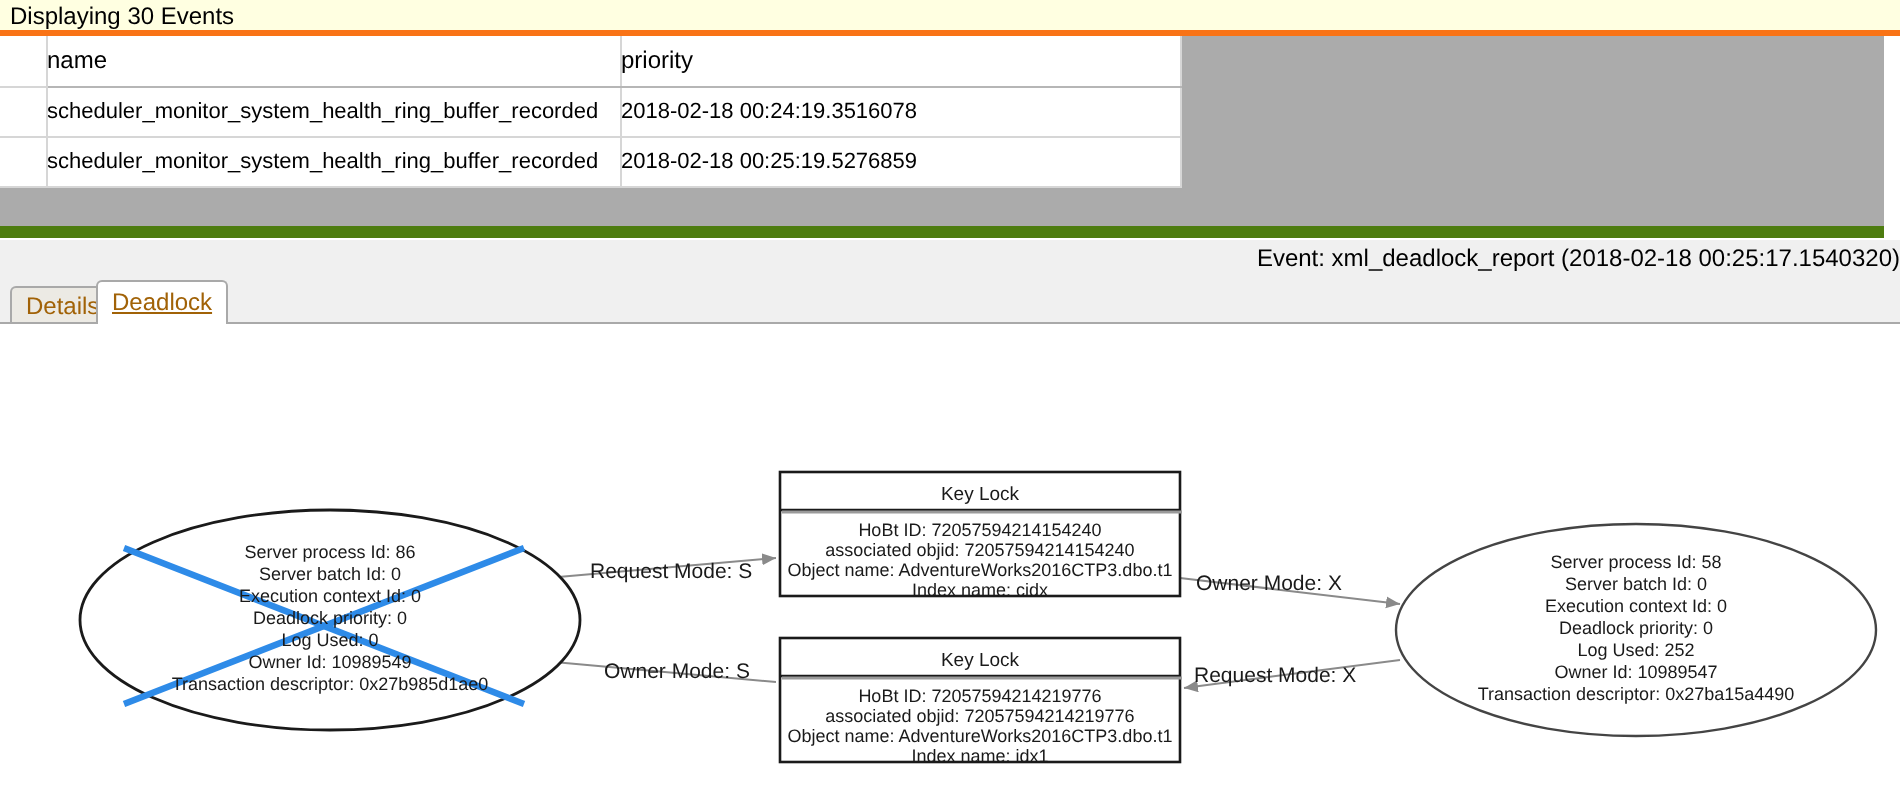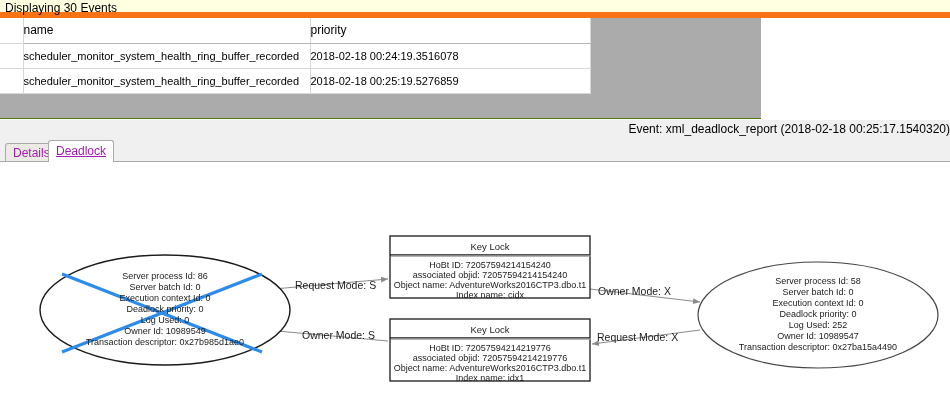--- a/index.html
+++ b/index.html
@@ -9,31 +9,31 @@
     overflow: hidden;
     background: #ffffff;
     font-family: "Liberation Sans", sans-serif;
   }
   #app { position: relative; width: 950px; height: 400px; }
 
   
   .banner {
     position: absolute; left: 0; top: 0; width: 950px; height: 18px;
     background: #ffffe1;
-    border-bottom: 6px solid #f97316;
+    border-bottom: 3px solid #f97316;
     font-size: 12px; color: #000;
     padding-left: 5px; line-height: 17px;
     white-space: nowrap;
   }
 
   
   .grid {
-    position: absolute; left: 0; top: 18px; width: 761px; height: 101px;
+    position: absolute; left: 0; top: 18px; width: 942px; height: 101px;
     background: #ababab;
-    border-bottom: 1px solid #4d7c0f;
+    border-bottom: 6px solid #4d7c0f;
   }
   .grid table { border-collapse: collapse; table-layout: fixed; }
   .grid td, .grid th { padding: 0; }
   .row { height: 25px; }
   .cell-head {
     width: 23px; background: #ffffff;
     border-right: 1px solid #d6d6d6;
     border-bottom: 1px solid #d6d6d6;
     position: relative;
   }
@@ -80,21 +80,21 @@
     text-align: right;
   }
 
   
   .tabstrip {
     position: absolute; left: 0; top: 140px; width: 950px; height: 22px;
     background: #f0f0f0;
   }
   .tab {
     position: absolute; bottom: 0; height: 19px;
-    font-size: 12px; color: #a21caf;
+    font-size: 12px; color: #a16207;
     padding: 0 7px; line-height: 18px;
     border: 1px solid #a9a9a9;
     border-bottom: none;
     border-radius: 3px 3px 0 0;
     background: #eceae4;
     white-space: nowrap;
   }
   .tab.active {
     background: #ffffff;
     height: 22px; line-height: 20px;

